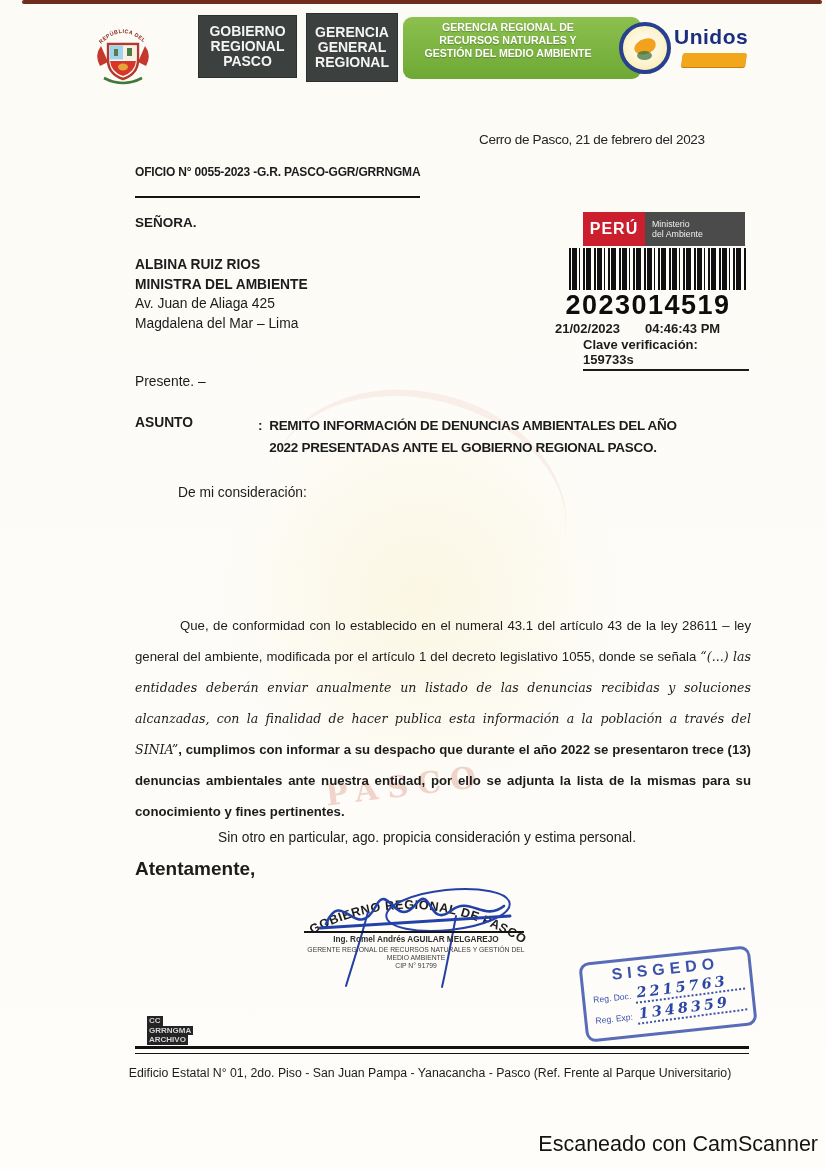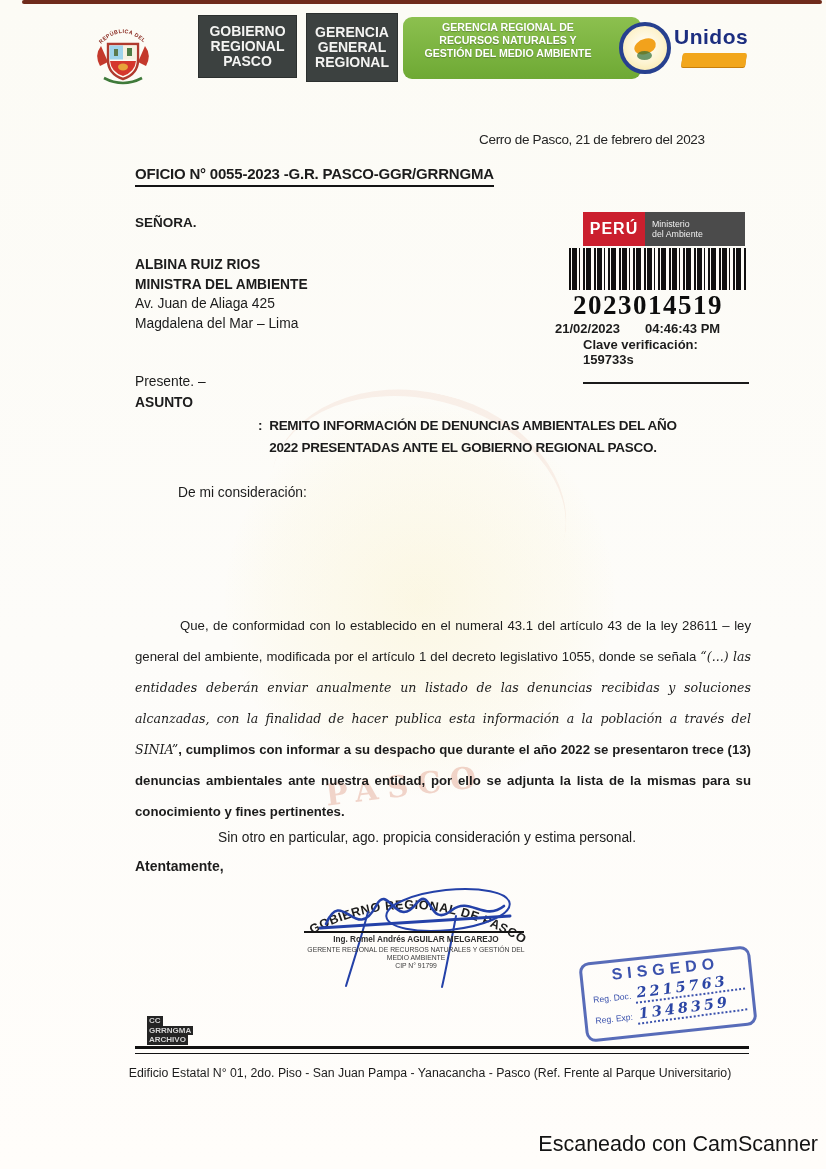--- a/index.html
+++ b/index.html
@@ -45,22 +45,22 @@
   .unidos { left:674px; top:25px; font-size:21px; font-weight:bold; color:#1c2e80; letter-spacing:0.5px; }
   .ribbon { left:682px; top:53px; width:64px; height:14px; background:#f2a61b;
     transform:skewX(-8deg); border-radius:2px; box-shadow:0 1px 0 #c97f0a; }
 
   .motto { left:158px; top:88px; width:530px; text-align:center;
     font-family:"DejaVu Serif", serif; font-style:italic; font-weight:bold;
     font-size:23px; color:#20201e; }
 
   .dateline { left:479px; top:132px; font-size:13.5px; color:#242424; }
 
-  .oficio { left:135px; top:165px; font-size:15px; font-weight:bold;
-    border-bottom:2.5px solid #141414; padding-bottom:3px; letter-spacing:-0.2px; }
+  .oficio { left:135px; top:165px; font-size:12px; font-weight:bold;
+    border-bottom:2.5px solid #141414; padding-bottom:17px; letter-spacing:-0.2px; }
 
   .senora { left:135px; top:215px; font-size:13.5px; font-weight:600; }
   .addr { left:135px; top:255px; font-size:13.8px; line-height:19.5px; }
   .addr .b { font-weight:bold; }
 
   
   .registry { left:545px; top:208px; width:206px; height:150px; }
   .peru-box { position:absolute; left:38px; top:4px; width:62px; height:34px; background:#cb1f2e;
     color:#fff; font-weight:bold; font-size:16px; display:flex; align-items:center; justify-content:center;
     letter-spacing:1px; }
@@ -68,41 +68,41 @@
     color:#f0f0f0; font-size:8.8px; line-height:10.5px; display:flex; flex-direction:column;
     justify-content:center; padding-left:7px; box-sizing:border-box; }
   .barcode { position:absolute; left:24px; top:40px; width:178px; height:42px;
     background:repeating-linear-gradient(90deg,
       #101010 0 2px, transparent 2px 3px,
       #101010 3px 8px, transparent 8px 10px,
       #101010 10px 11px, transparent 11px 14px,
       #101010 14px 16px, transparent 16px 17px,
       #101010 17px 22px, transparent 22px 25px); }
   .bc-num { position:absolute; left:0; top:82px; width:206px; text-align:center;
-    font-family:Liberation Serif, serif; font-weight:bold; font-size:27px; letter-spacing:1.5px; color:#0d0d0d; }
+    font-family:Liberation Sans, sans-serif; font-weight:bold; font-size:27px; letter-spacing:1.5px; color:#0d0d0d; }
   .bc-date { position:absolute; left:10px; top:113px; font-size:13px; font-weight:bold; }
   .bc-time { position:absolute; left:100px; top:113px; font-size:13px; font-weight:bold; }
   .clave { position:absolute; left:38px; right:2px; top:129px; font-size:13px; font-weight:bold;
-    border-bottom:2px solid #1a1a1a; padding-bottom:15px; }
+    border-bottom:2px solid #1a1a1a; padding-bottom:2px; }
 
   .presente { left:135px; top:374px; font-size:13.8px; }
 
-  .asunto-label { left:135px; top:395px; font-size:13.8px; font-weight:bold; }
+  .asunto-label { left:135px; top:415px; font-size:13.8px; font-weight:bold; }
   .asunto-body { left:258px; top:415px; width:438px; display:flex; gap:7px;
     font-size:13.5px; font-weight:bold; line-height:21.5px; }
 
   .salutacion { left:135px; top:485px; font-size:13.8px; text-indent:43px; width:612px; }
   .para1 { left:135px; top:507px; width:614px; font-size:13.5px; line-height:36px;
     text-align:justify; text-indent:168px; }
   .para2 { left:135px; top:610px; width:616px; font-size:13.2px; line-height:31px;
     text-align:justify; text-indent:45px; }
   .para2 .it { font-style:italic; font-family:"DejaVu Serif", serif; font-size:12.6px; }
   .para2 .bd { font-weight:bold; }
   .para3 { left:135px; top:830px; width:612px; font-size:13.8px; text-indent:83px; }
-  .closing { left:135px; top:858px; font-size:14px; font-weight:bold; }
+  .closing { left:135px; top:858px; font-size:19px; font-weight:bold; }
 
   
   .sig { left:298px; top:872px; width:236px; height:118px; }
   .sig svg { position:absolute; left:0; top:0; }
   .sig .rule { position:absolute; left:6px; top:59px; width:220px; border-top:2.5px solid #161616; }
   .sig .nm  { position:absolute; left:0; top:63px; width:100%; text-align:center; font-size:8.2px; font-weight:bold; color:#2e2e2e; }
   .sig .t1  { position:absolute; left:0; top:74px; width:100%; text-align:center; font-size:6.8px; color:#3a3a3a; }
   .sig .t2  { position:absolute; left:0; top:82px; width:100%; text-align:center; font-size:6.8px; color:#3a3a3a; }
   .sig .cip { position:absolute; left:0; top:90px; width:100%; text-align:center; font-size:6.8px; color:#3a3a3a; }
 

